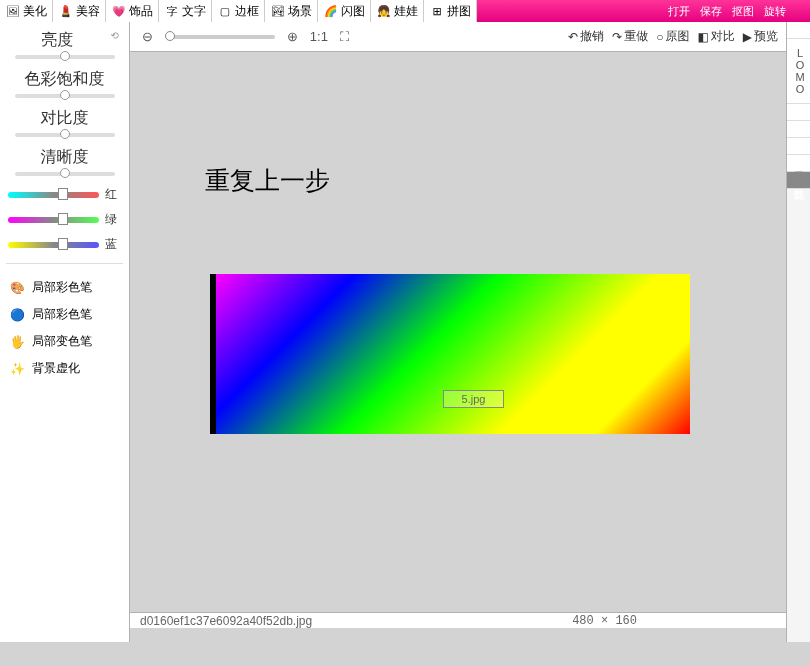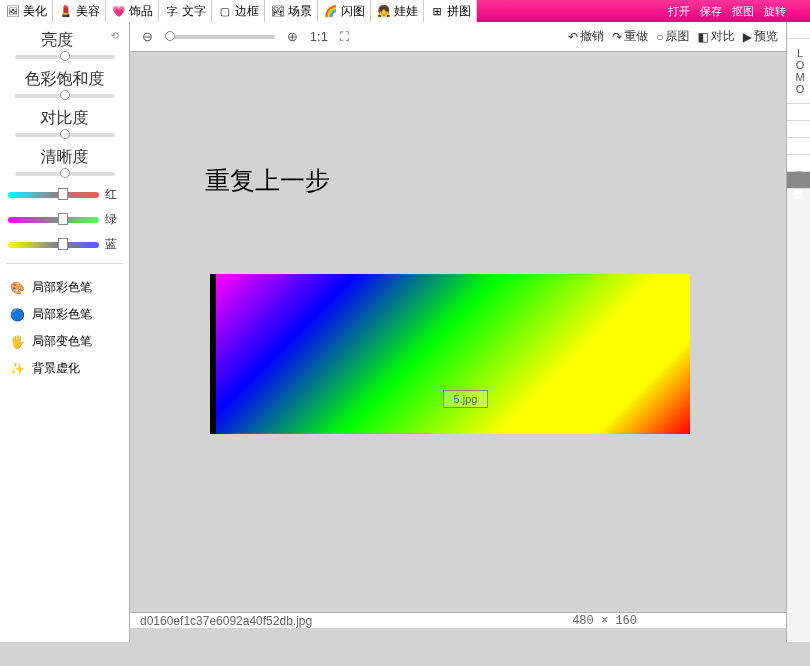--- a/index.html
+++ b/index.html
@@ -32,21 +32,21 @@
 .ctb-left{display:flex;align-items:center;gap:4px;}
 .ctb-btn{color:#555;cursor:pointer;padding:2px 4px;font-size:13px;}
 .zoom-track{width:110px;height:4px;background:#ccc;border-radius:2px;position:relative;margin:0 4px;}
 .zoom-thumb{width:10px;height:10px;background:#fff;border:1px solid #888;border-radius:50%;position:absolute;top:-4px;left:0;}
 .ctb-right{margin-left:auto;display:flex;align-items:center;gap:8px;}
 .ctb-act{color:#333;cursor:pointer;display:flex;align-items:center;gap:2px;}
 .canvas-content{position:relative;height:560px;}
 .text-line1{position:absolute;left:75px;top:88px;font-size:25px;color:#000000;font-family:SimSun,serif;margin-top:24px;}
 .text-line2{position:absolute;left:75px;top:138px;font-size:34px;color:#222;font-family:SimSun,serif;}
 .rainbow{position:absolute;left:80px;top:222px;width:480px;height:160px;border-left:6px solid #000;background:linear-gradient(135deg,#f0f 0%,#00f 22%,#0f0 45%,#ff0 70%,#ff0 85%,#f00 100%);}
-.placed-label{position:absolute;left:313px;top:338px;width:45px;height:18px;border:1px solid #888;background:rgba(255,255,200,0.3);font-size:11px;color:#666;display:flex;align-items:center;justify-content:center;}
+.placed-label{position:absolute;left:313px;top:338px;width:61px;height:18px;border:1px solid #888;background:rgba(255,255,200,0.3);font-size:11px;color:#666;display:flex;align-items:center;justify-content:center;}
 .statusbar{height:16px;background:#fff;border-top:1px solid #b0b0b0;display:flex;align-items:center;padding:0 10px;color:#666;font-size:11px;font-family:monospace;}
 .status-size{margin-left:260px;font-family:Liberation Mono, monospace;}
 .rightbar{width:24px;background:#f5f5f5;border-left:1px solid #b0b0b0;display:flex;flex-direction:column;}
 .rb-tab{writing-mode:vertical-rl;text-orientation:upright;padding:8px 4px;font-size:11px;color:#555;cursor:pointer;border-bottom:1px solid #ddd;background:#fff;text-align:center;}
 .rb-tab.active{background:#888;color:#fff;}
 </style>
 </head>
 <body>
 
 <div class="topbar">

